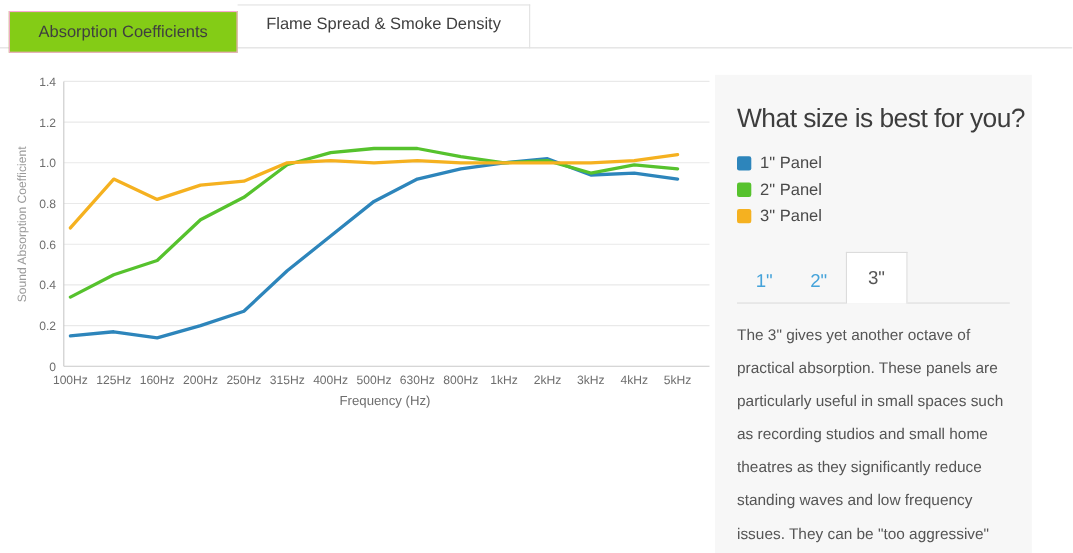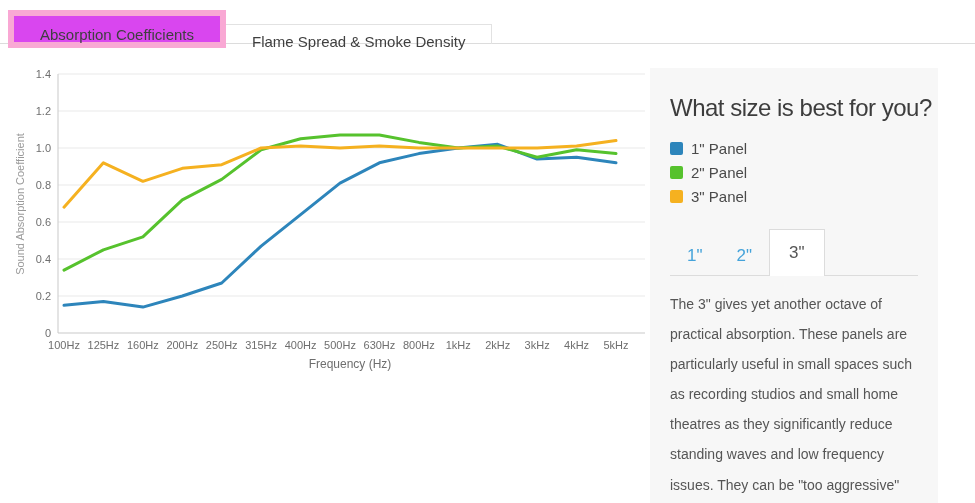--- a/index.html
+++ b/index.html
@@ -8,28 +8,28 @@
     width: 975px; height: 503px; overflow: hidden;
     background: #ffffff; color: #404040;
     font-family: "Liberation Sans", sans-serif;
   }
 
   
   .tabbar { position: relative; display: flex; align-items: flex-end; margin-top: 10px; height: 38px; }
   .tabbar::after { content:""; position:absolute; left:0; right:0; bottom:4px; border-bottom:1px solid #dcdcdc; }
   .tab { font-size: 15px; color: #3f3f3f; cursor: pointer; white-space: nowrap; }
   .tab.active {
-    position: relative; z-index: 2; background: #d946ef;
-    border: 6px solid #f9a8d4; margin-left: 8px;
+    position: relative; z-index: 2; background: #84cc16;
+    border: 1px solid #f9a8d4; margin-left: 8px;
     padding: 10px 26px 13px 26px; height: 38px;
   }
   .tab.inactive {
     position: relative; z-index: 1;
     border-top: 1px solid #e2e2e2; border-right: 1px solid #e2e2e2;
-    padding: 8px 26px 9px 26px; margin-bottom: 4px; height: 20px;
+    padding: 8px 26px 9px 26px; margin-bottom: 4px; height: 40px;
   }
 
   
   .main { display: flex; align-items: flex-start; }
   .chart-wrap { width: 650px; padding: 10px 0 0 10px; }
   svg text { font-family: "Liberation Sans", sans-serif; }
 
   
   .panel {
     width: 288px; margin-top: 20px; margin-right: 37px;

